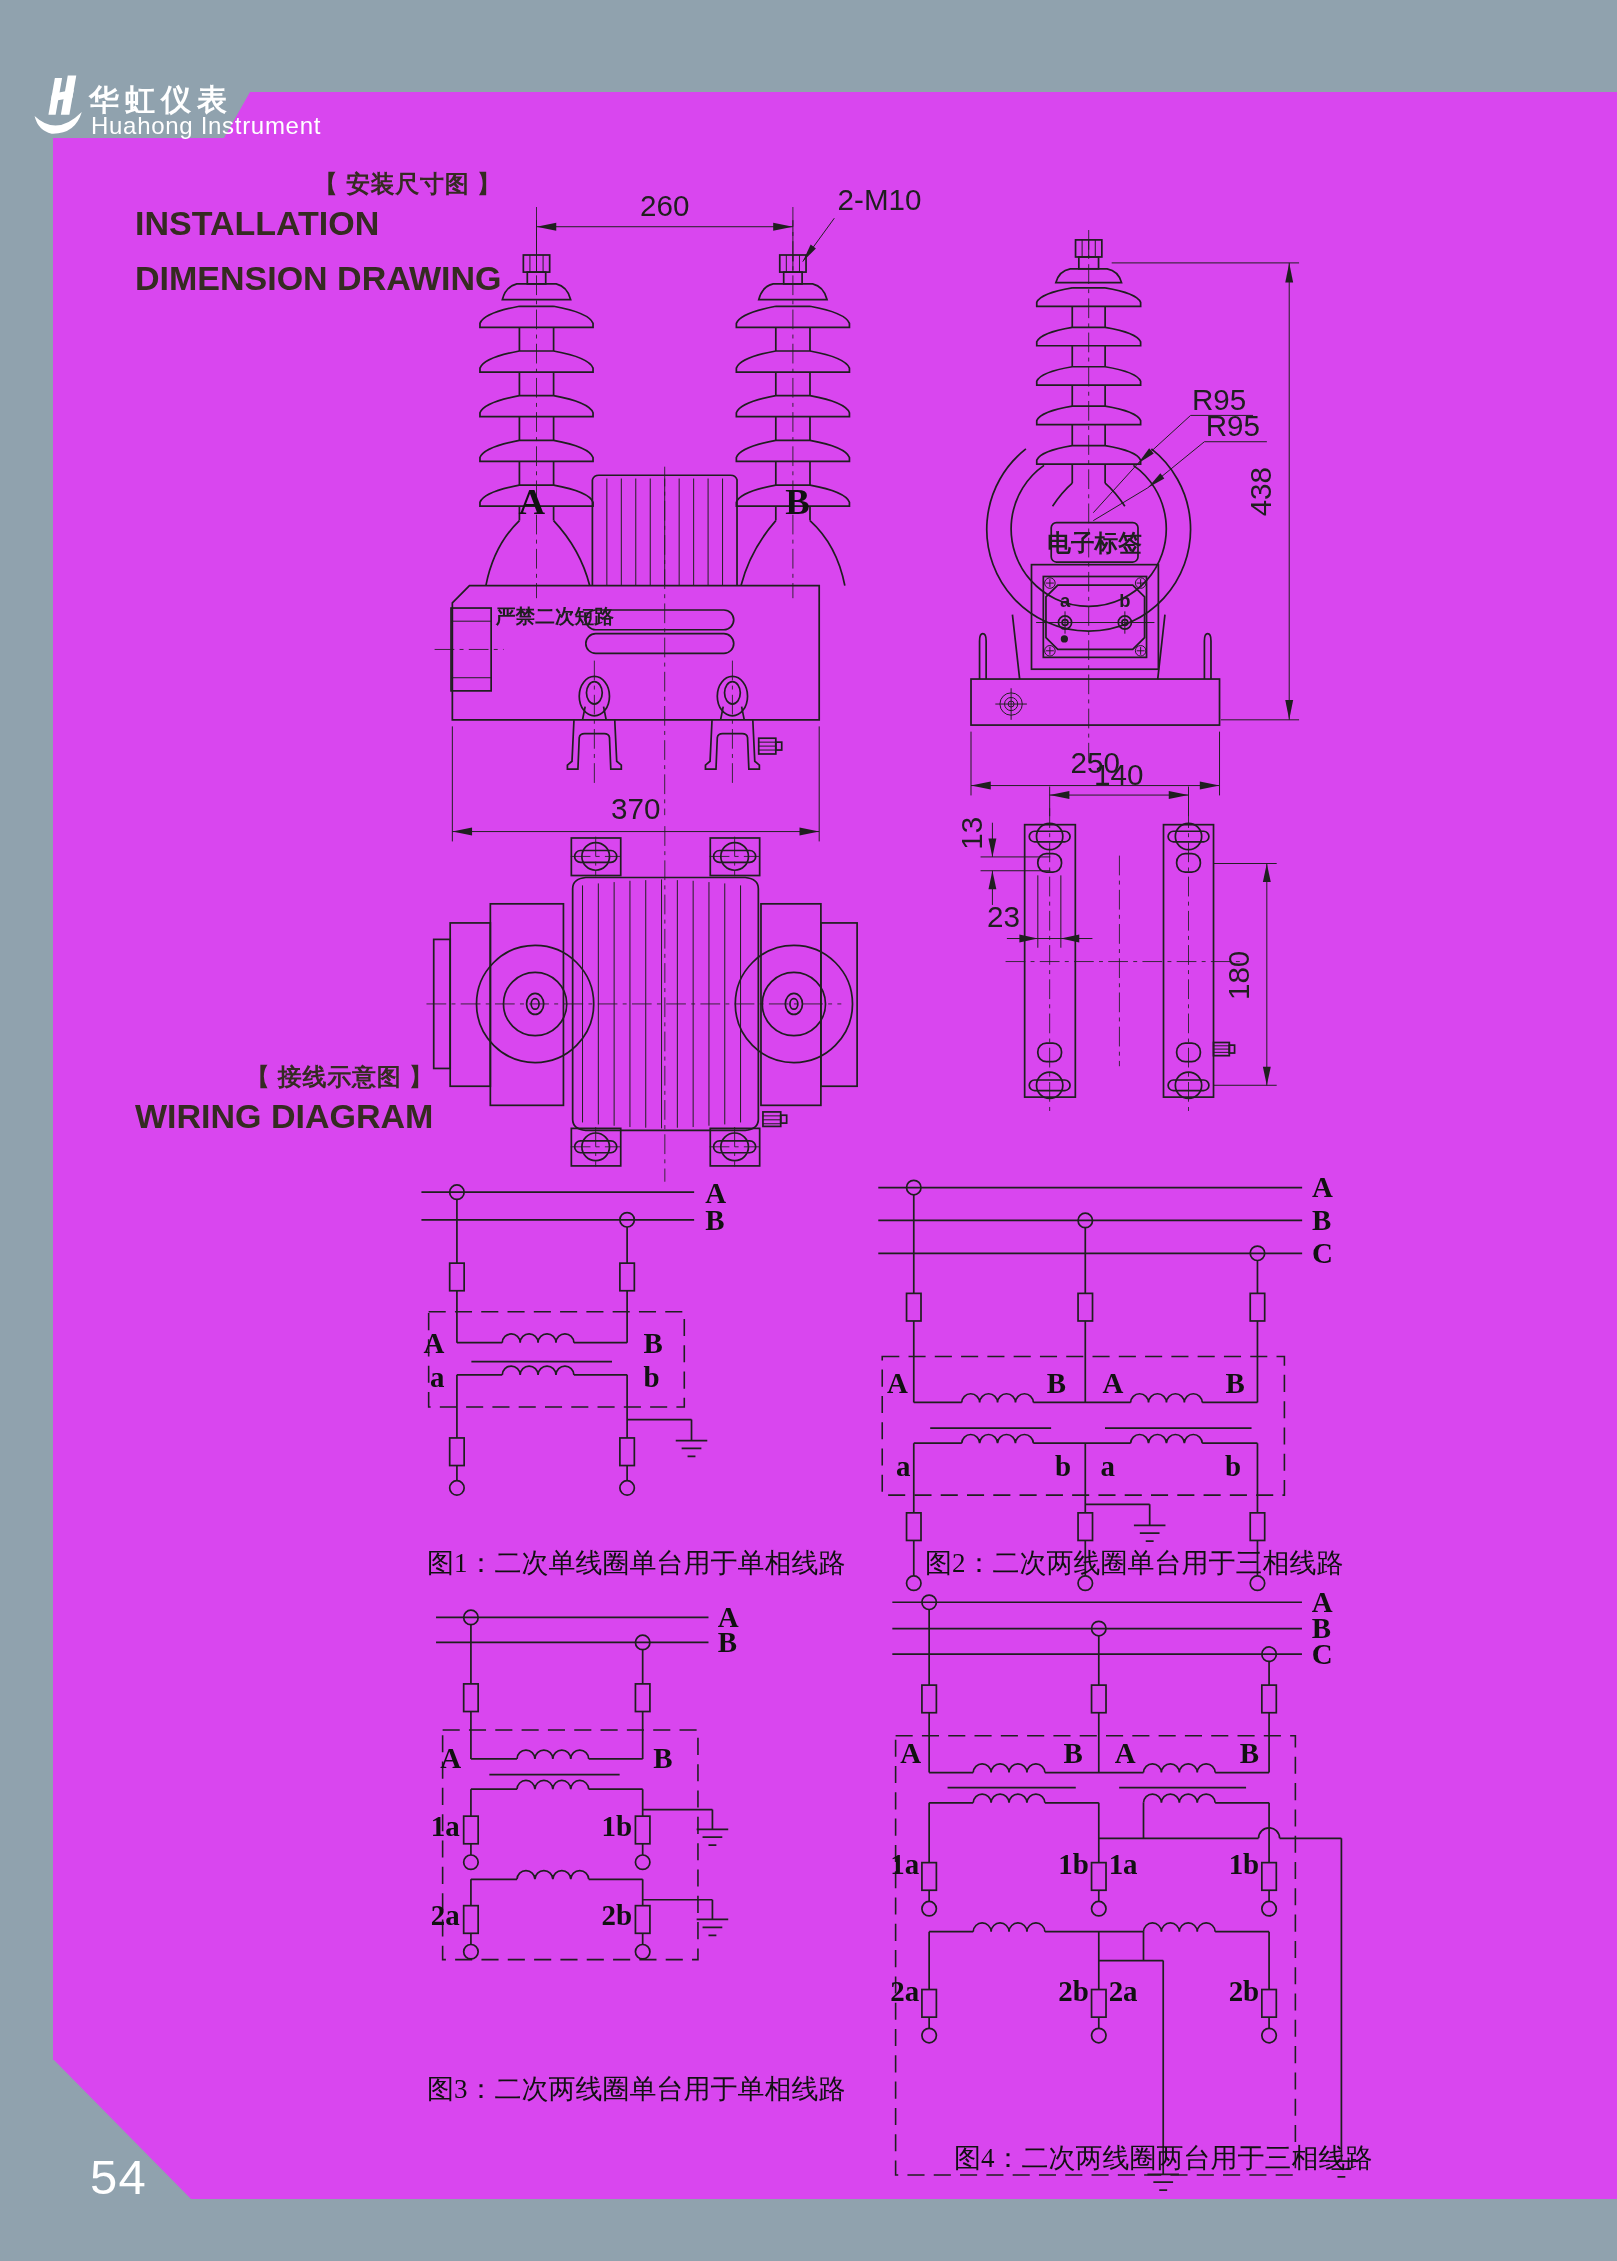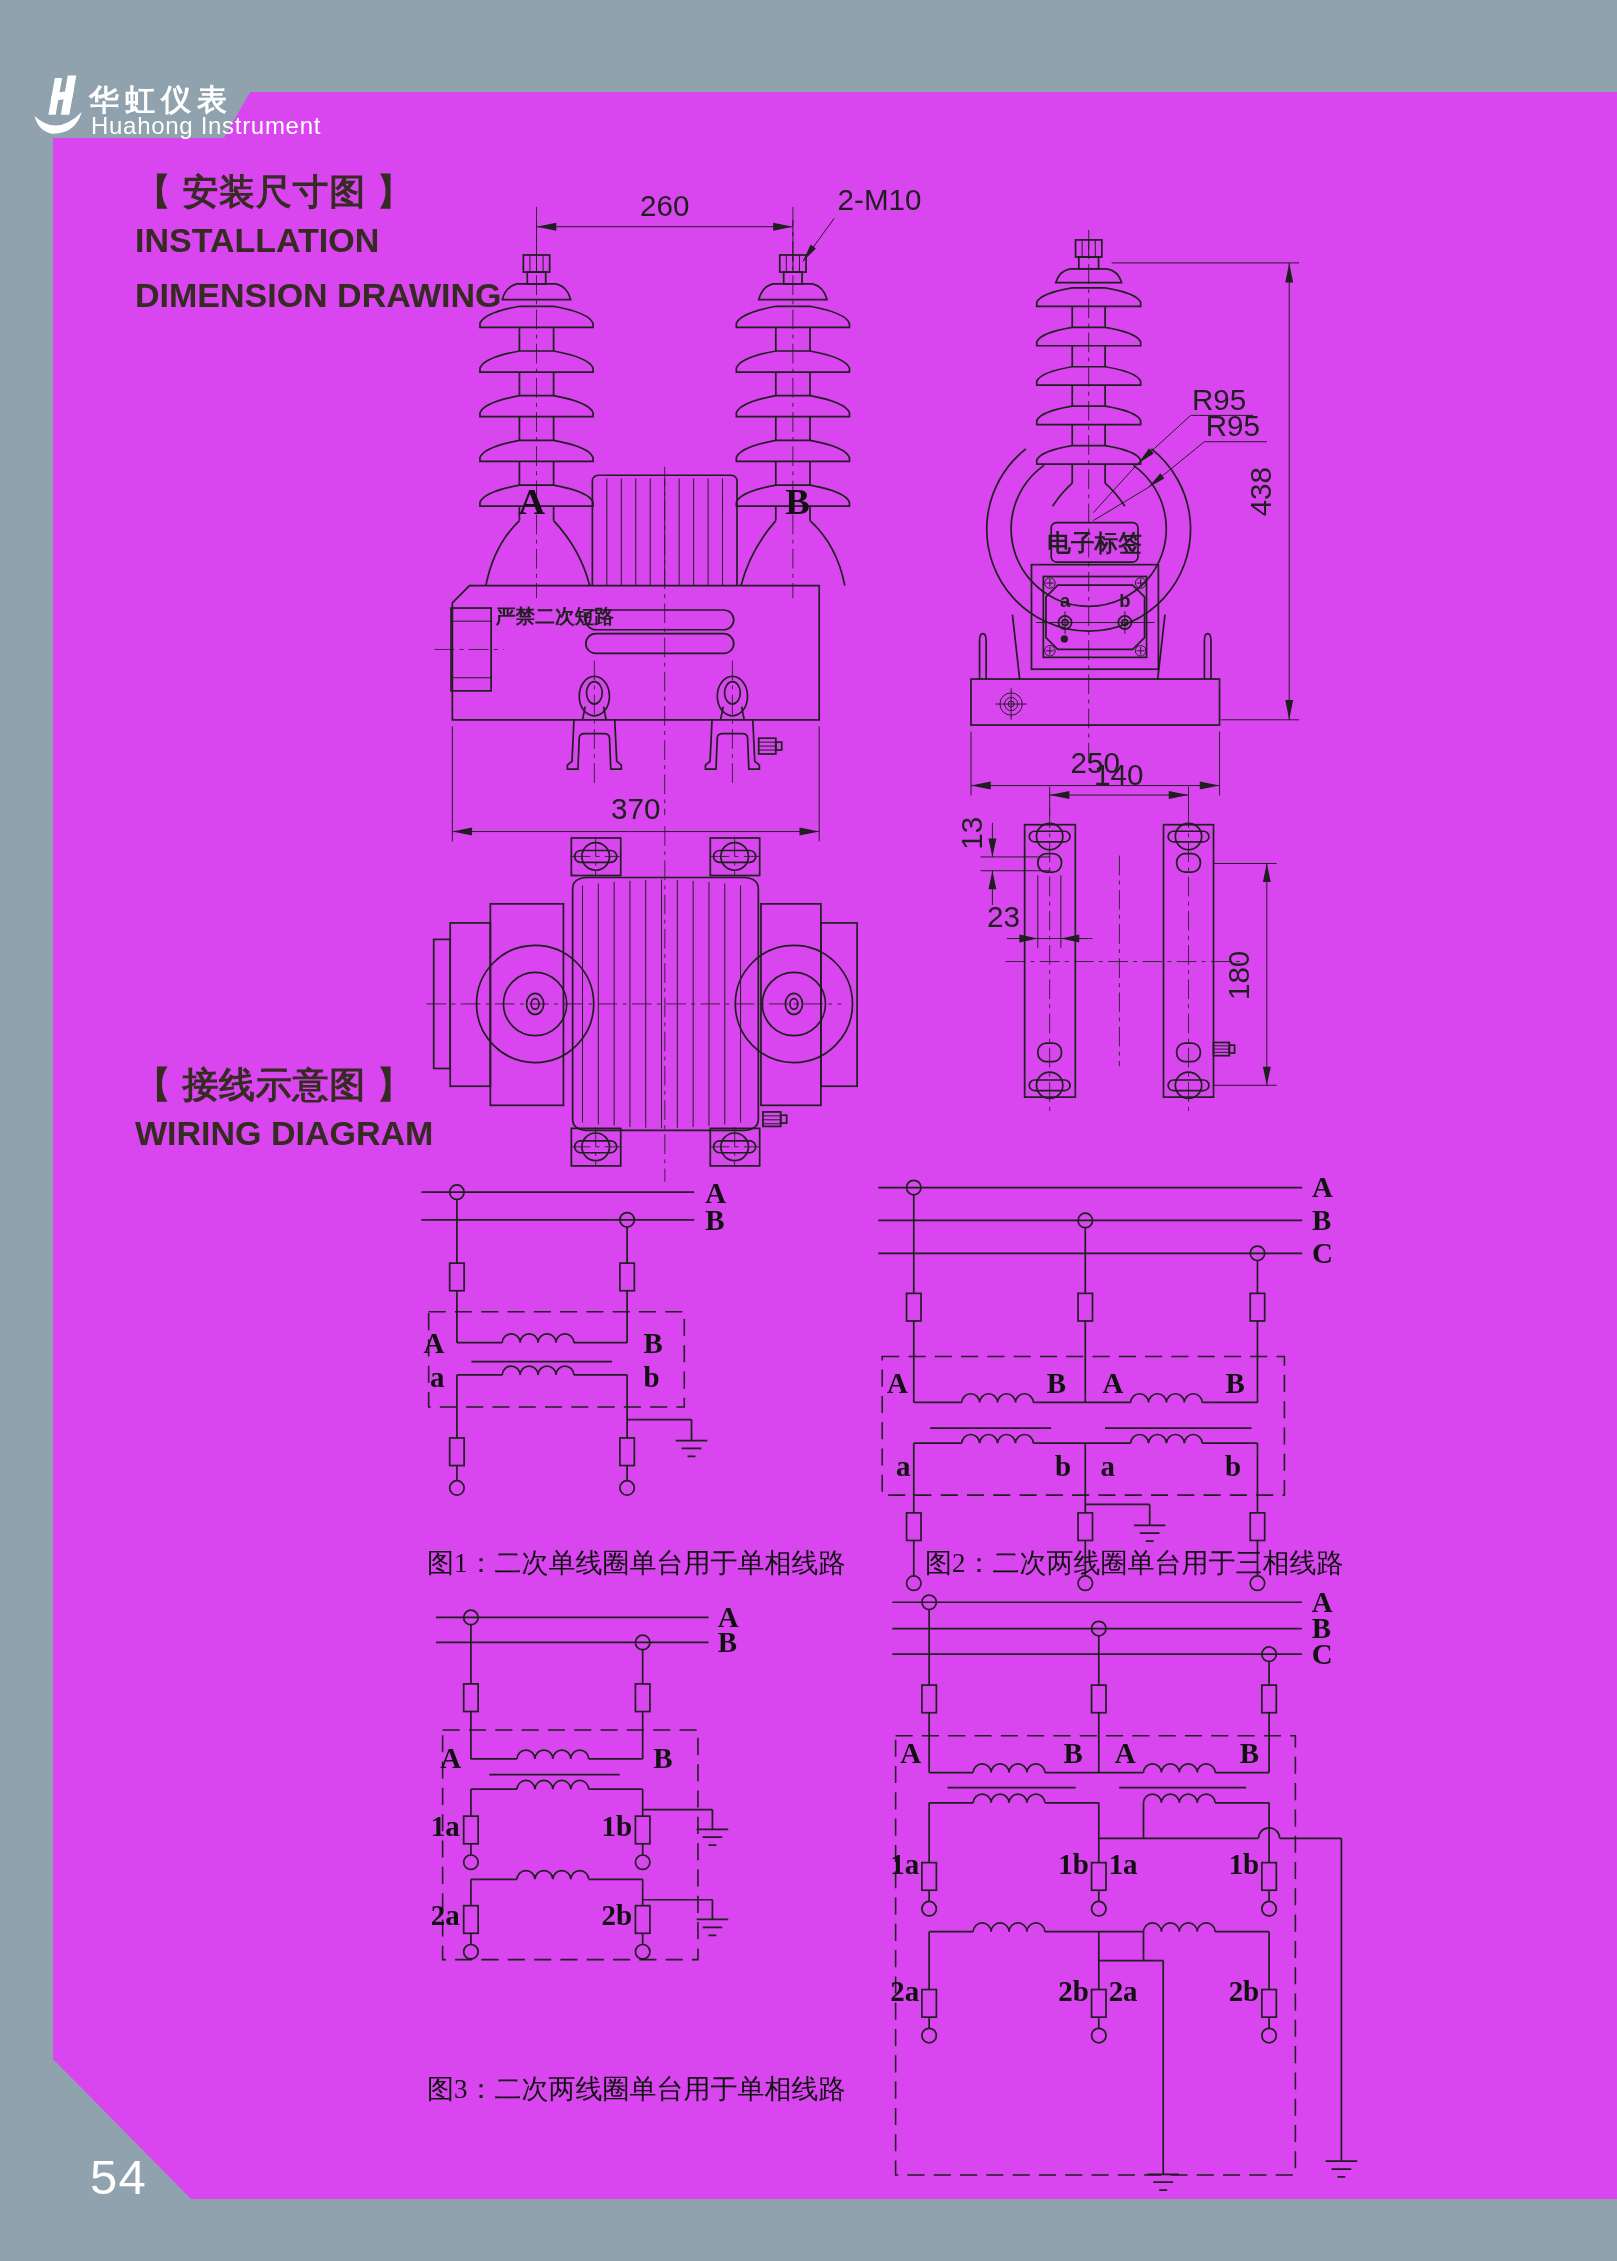--- a/index.html
+++ b/index.html
@@ -9,21 +9,21 @@
   .band{background:#90a2ae;}
   #left-band{left:0;top:0;width:53px;height:2261px;}
   #header-band{left:0;top:0;width:1618px;height:138px;
     clip-path:polygon(0 0,1618px 0,1618px 92px,250px 92px,224px 138px,0 138px);}
   #footer-band{left:0;top:2036px;width:1618px;height:225px;
     clip-path:polygon(0 24px,54px 24px,191px 163px,1618px 163px,1618px 225px,0 225px);}
   .brand-cn{left:89px;top:80px;color:#fff;font-size:30px;font-weight:bold;letter-spacing:6px;}
   .brand-en{left:91px;top:112px;color:#fff;font-size:24px;letter-spacing:0.7px;}
   .pageno{left:50px;top:2149px;color:#fff;font-size:49px;font-weight:300;letter-spacing:1.3px;margin-left:40px;}
   .sec-title{color:#352b22;}
-  .sec-title .cn{font-size:36px;font-weight:bold;letter-spacing:0.7px;}
+  .sec-title .cn{font-size:24px;font-weight:bold;letter-spacing:0.7px;text-align:right;}
   .sec-title .en{font-size:34px;font-weight:600;line-height:1.16;margin-top:4px;letter-spacing:0;}
   svg.panel{position:absolute;overflow:visible;}
   .ln{stroke:#1f1f1f;fill:none;stroke-width:2.6px;}
   .thin{stroke:#1f1f1f;fill:none;stroke-width:1.5px;}
   .cl{stroke:#1f1f1f;fill:none;stroke-width:1.3px;stroke-dasharray:30 8 6 8;}
   .dsh{stroke:#1f1f1f;fill:none;stroke-width:2.4px;stroke-dasharray:26 14;}
   .arr{fill:#1f1f1f;stroke:none;}
   text.dim{font-family:"Liberation Sans",sans-serif;font-size:45px;fill:#1f1f1f;stroke:none;}
   text.lbl{font-family:"Liberation Serif",serif;font-weight:bold;font-size:44px;fill:#111;stroke:none;}
   text.big{font-family:"Liberation Serif",serif;font-weight:bold;font-size:56px;fill:#111;stroke:none;}
@@ -513,17 +513,18 @@
     <text class="lbl" x="580" y="279" font-size="40" text-anchor="middle">B</text>
     <text class="lbl" x="78" y="448" font-size="38" text-anchor="end">1a</text>
     <text class="lbl" x="336" y="448" font-size="38" text-anchor="end">1b</text>
     <text class="lbl" x="366" y="448" font-size="38">1a</text>
     <text class="lbl" x="595" y="448" font-size="38" text-anchor="end">1b</text>
     <text class="lbl" x="78" y="641" font-size="38" text-anchor="end">2a</text>
     <text class="lbl" x="336" y="641" font-size="38" text-anchor="end">2b</text>
     <text class="lbl" x="366" y="641" font-size="38">2a</text>
     <text class="lbl" x="595" y="641" font-size="38" text-anchor="end">2b</text>
   </svg>
+  <div class="abs caption" style="left:918px;top:2140px">图4：二次两线圈两台用于三相线路</div>
 
   <div class="abs pageno">54</div>
 
 </div>
 
 
 </body></html>

